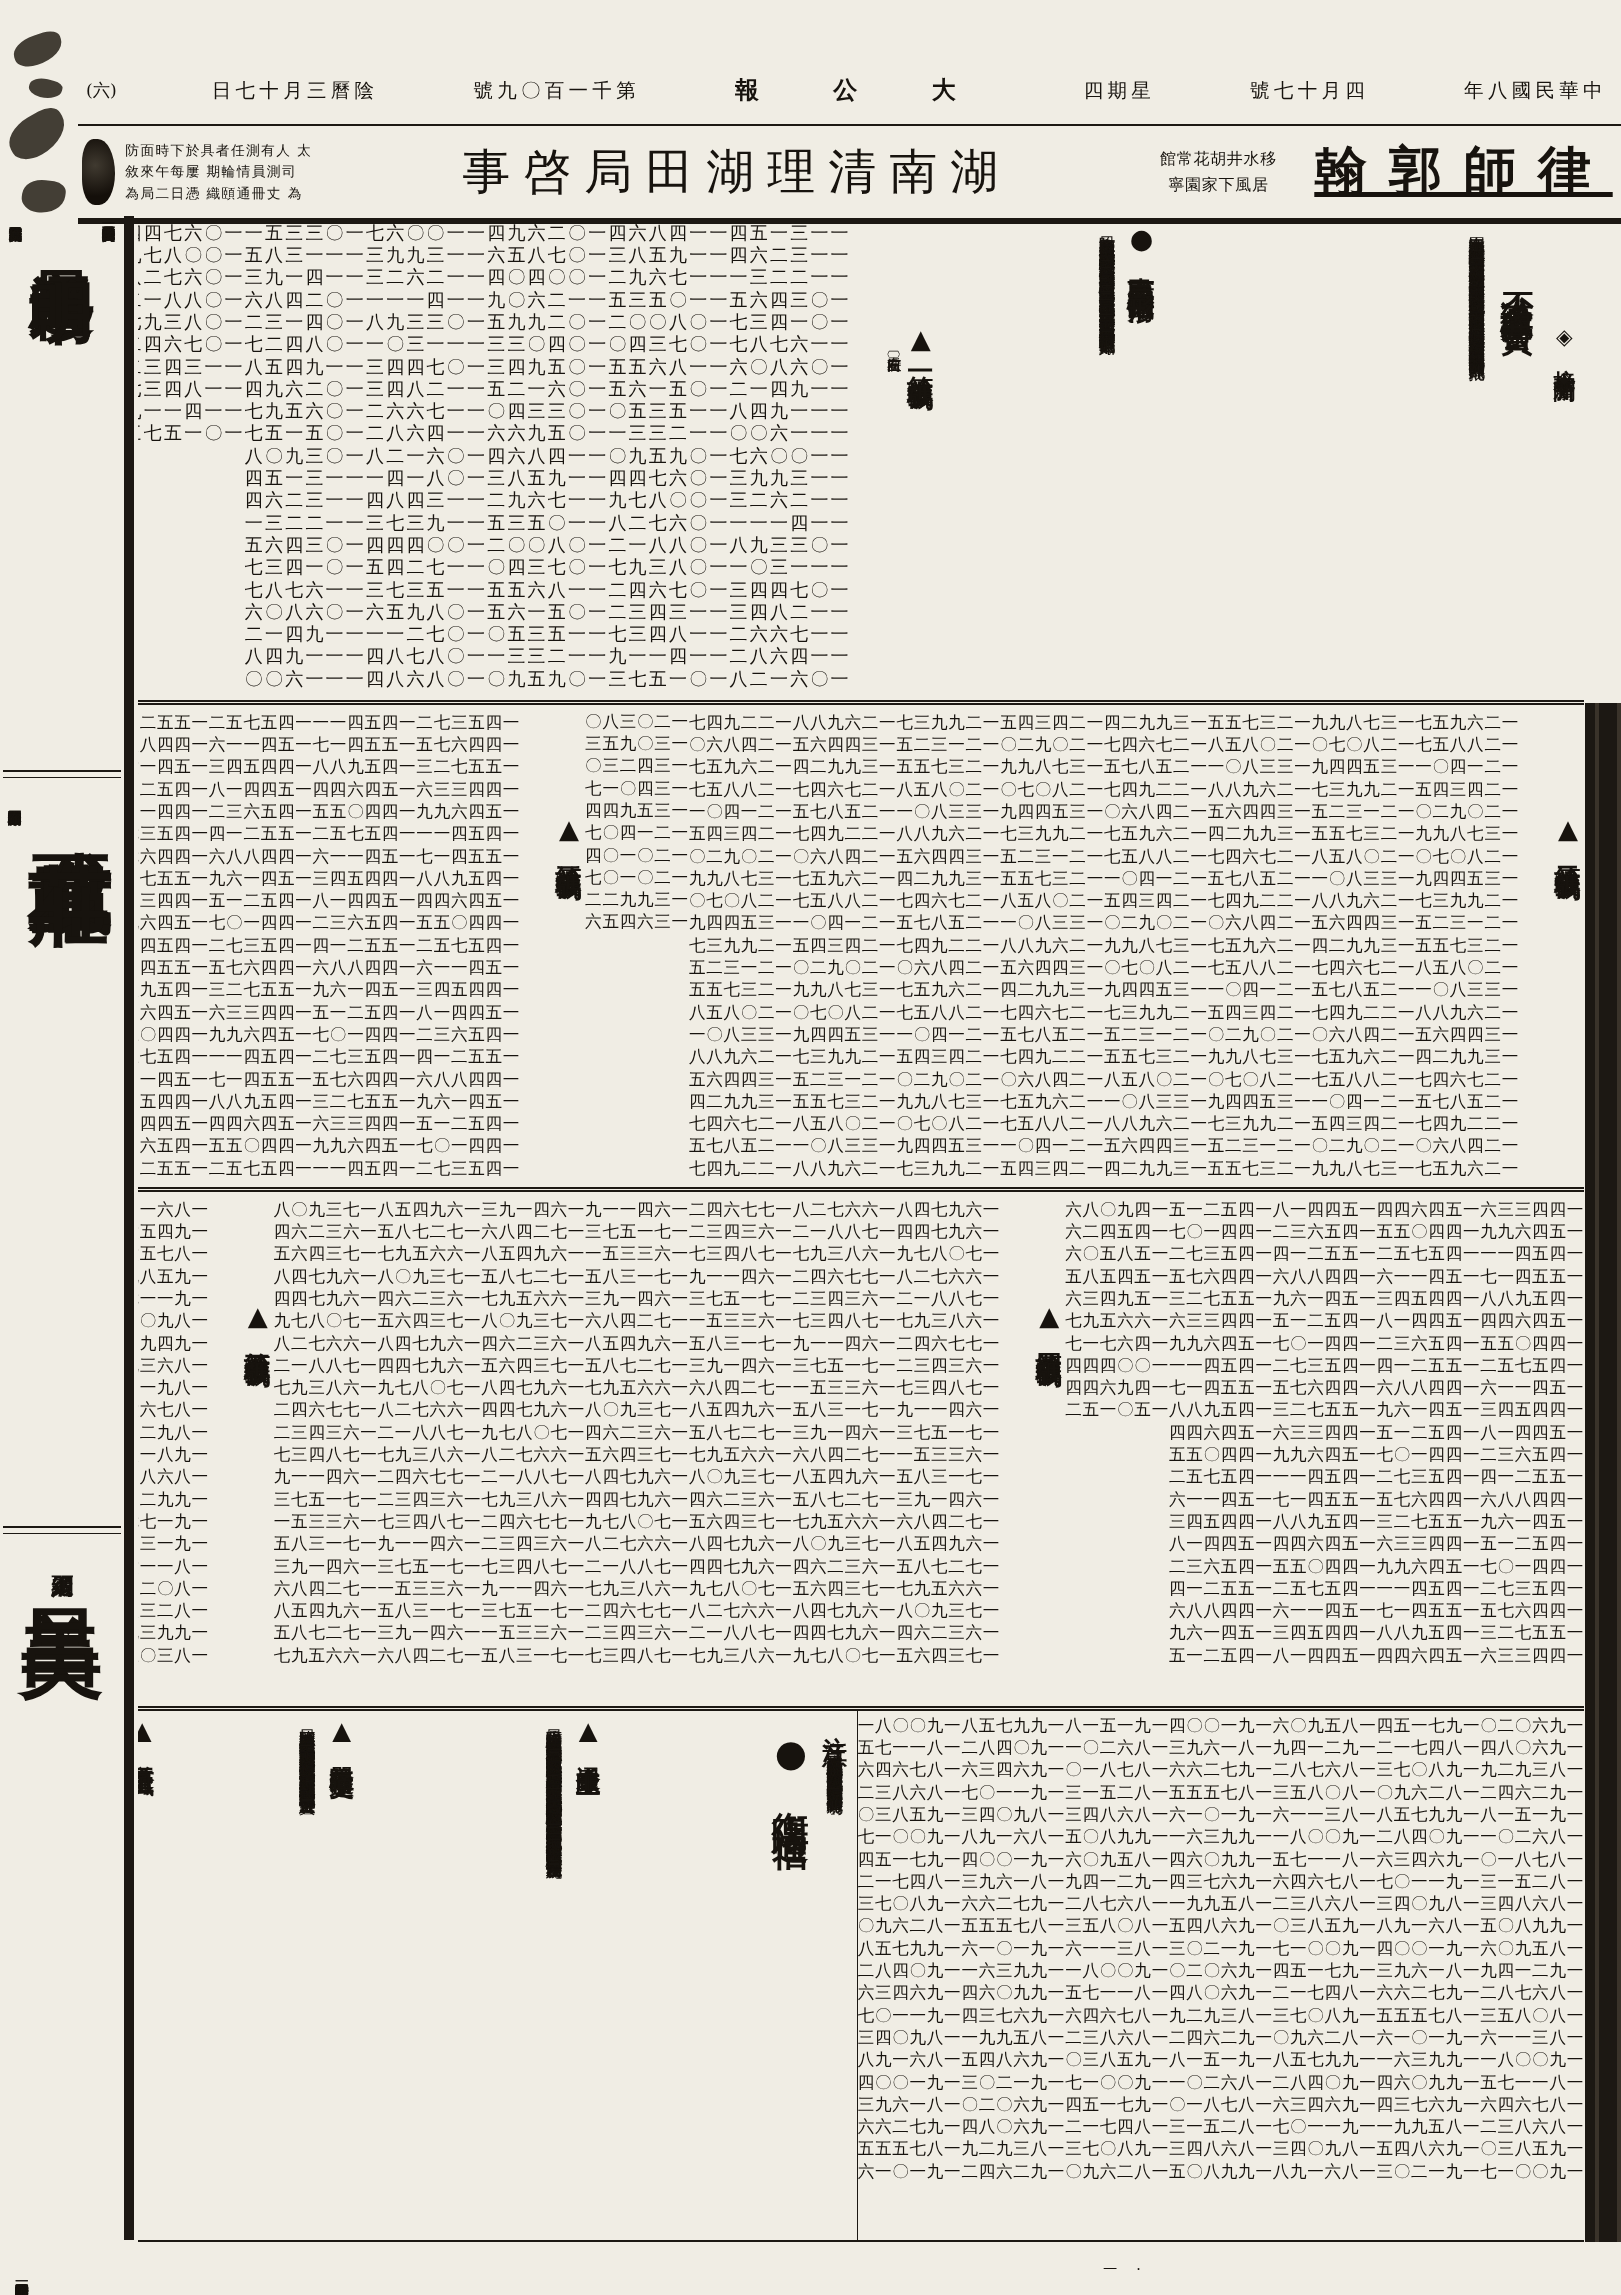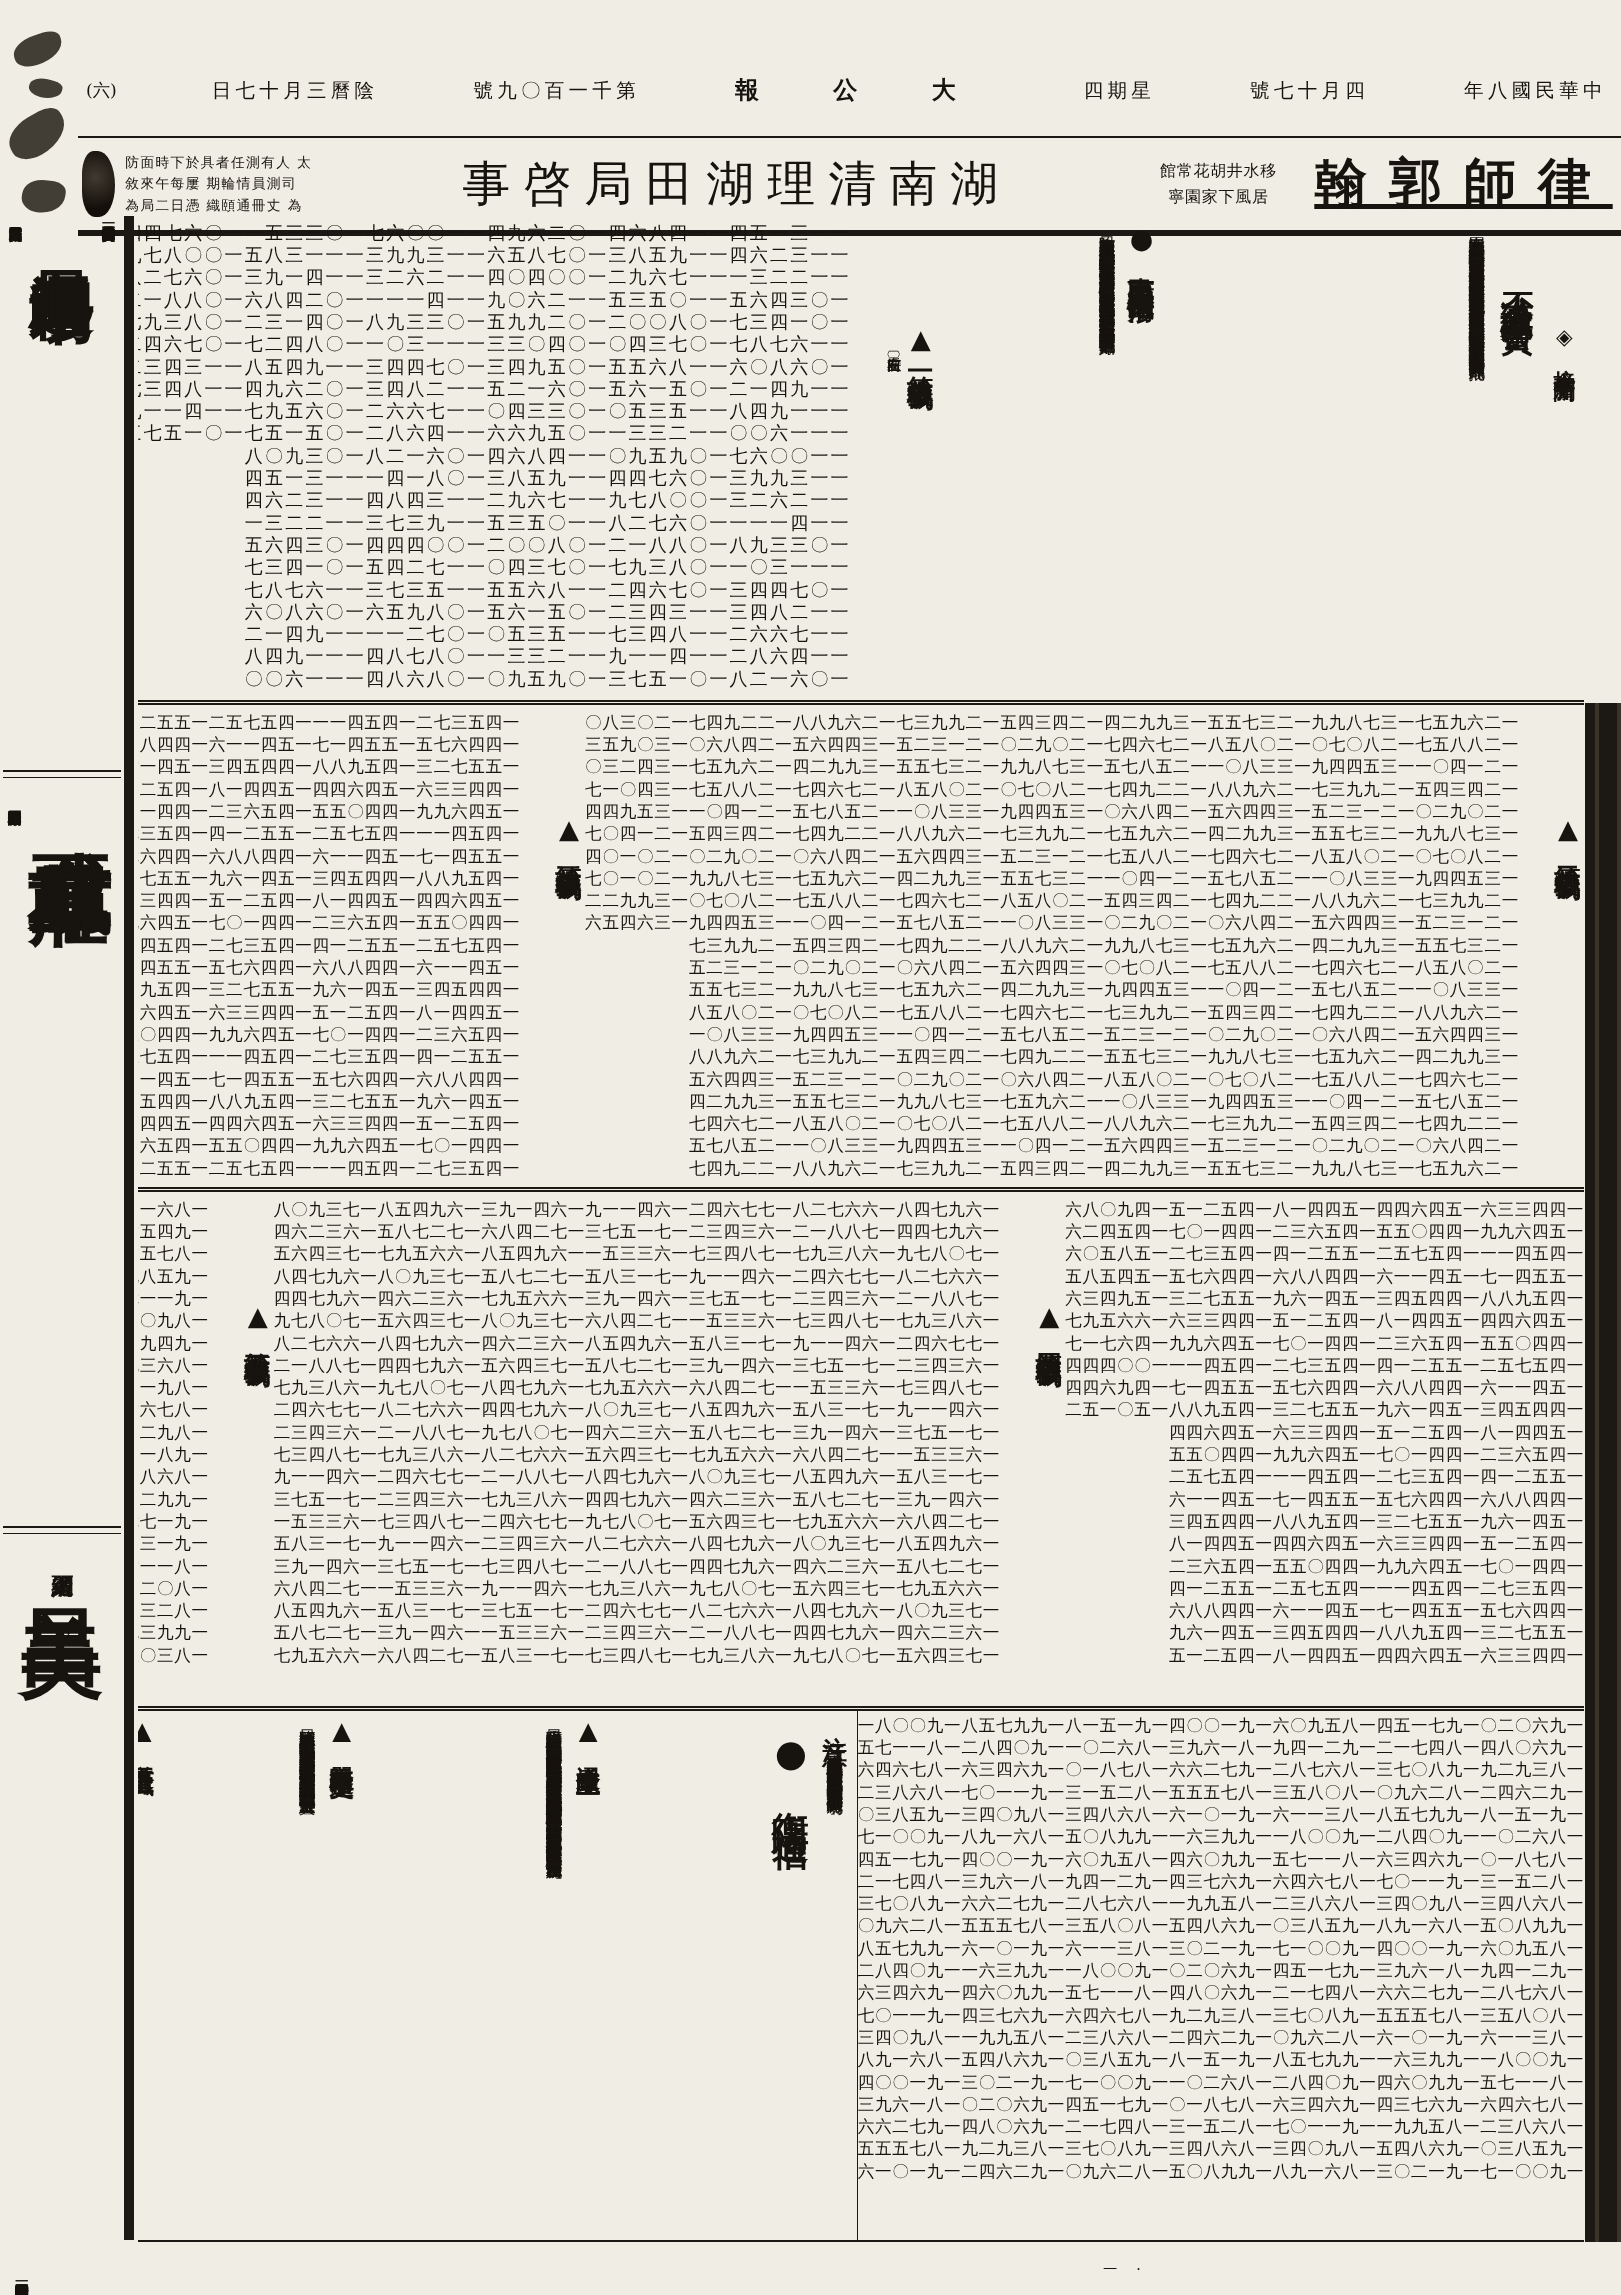--- a/index.html
+++ b/index.html
@@ -8,21 +8,21 @@
   
   .vtext{writing-mode:vertical-rl;text-orientation:upright;line-height:1.45;}
   .smudge{background:repeating-linear-gradient(90deg,#1c1813 0 10px,#3a332a 10px 14.4px,#1c1813 14.4px 22.3px);}
   
   #masthead{position:absolute;left:86px;top:66px;width:1521px;height:48px;
             display:flex;align-items:center;justify-content:space-between;
             font-size:19.5px;letter-spacing:4.3px;white-space:nowrap;}
   #masthead .paper-title{font-size:24px;font-weight:bold;letter-spacing:33px;}
   #page-folio{font-size:17.3px;letter-spacing:0;}
   
-  #banner{position:absolute;left:78px;top:136px;width:1544px;height:92px;
+  #banner{position:absolute;left:78px;top:124px;width:1544px;height:92px;
           border-top:2.2px solid #1c1813;border-bottom:6.5px solid #1c1813;
           display:flex;align-items:center;}
   #banner-seal{width:33px;height:66px;margin:0 10px 0 4.3px;border-radius:40% 60% 55% 45%;
                background:radial-gradient(circle at 40% 40%,#403a30,#140f0a 70%);flex:none;}
   #banner-smalltext{flex:none;width:216px;font-size:13.7px;line-height:1.55;letter-spacing:1.4px;}
   #banner-main{flex:1;text-align:center;font-size:48px;font-weight:normal;letter-spacing:13px;white-space:nowrap;}
   #banner-addr{flex:none;width:173px;font-size:16px;line-height:1.6;text-align:center;letter-spacing:0.7px;}
   #banner-lawyer{flex:none;width:317px;text-align:center;font-size:53px;font-weight:bold;letter-spacing:21.6px;white-space:nowrap;text-decoration:underline;}
   
   .scribble{position:absolute;background:#241e16;border-radius:50% 30% 60% 40%;transform:rotate(-18deg);opacity:.85;}
@@ -452,21 +452,21 @@
           <div class="num-row">八五八〇二一</div>
           <div class="num-row">一〇八三三一</div>
           <div class="num-row">八八九六二一</div>
           <div class="num-row">五六四四三一</div>
           <div class="num-row">四二九九三一</div>
           <div class="num-row">七四六七二一</div>
           <div class="num-row">五七八五二一</div>
           <div class="num-row">七四九二二一</div>
         </div>
       </div>
-    <div class="numcols" style="flex:1;">
+    <div class="numcols" style="flex:1;font-family:Liberation Mono, monospace;">
         <div class="num-col">
           <div class="num-row">〇八三〇二一</div>
           <div class="num-row">三五九〇三一</div>
           <div class="num-row">〇三二四三一</div>
           <div class="num-row">七一〇四三一</div>
           <div class="num-row">四四九五三一</div>
           <div class="num-row">七〇四一二一</div>
           <div class="num-row">四〇一〇二一</div>
           <div class="num-row">七〇一〇二一</div>
           <div class="num-row">二二九九三一</div>

